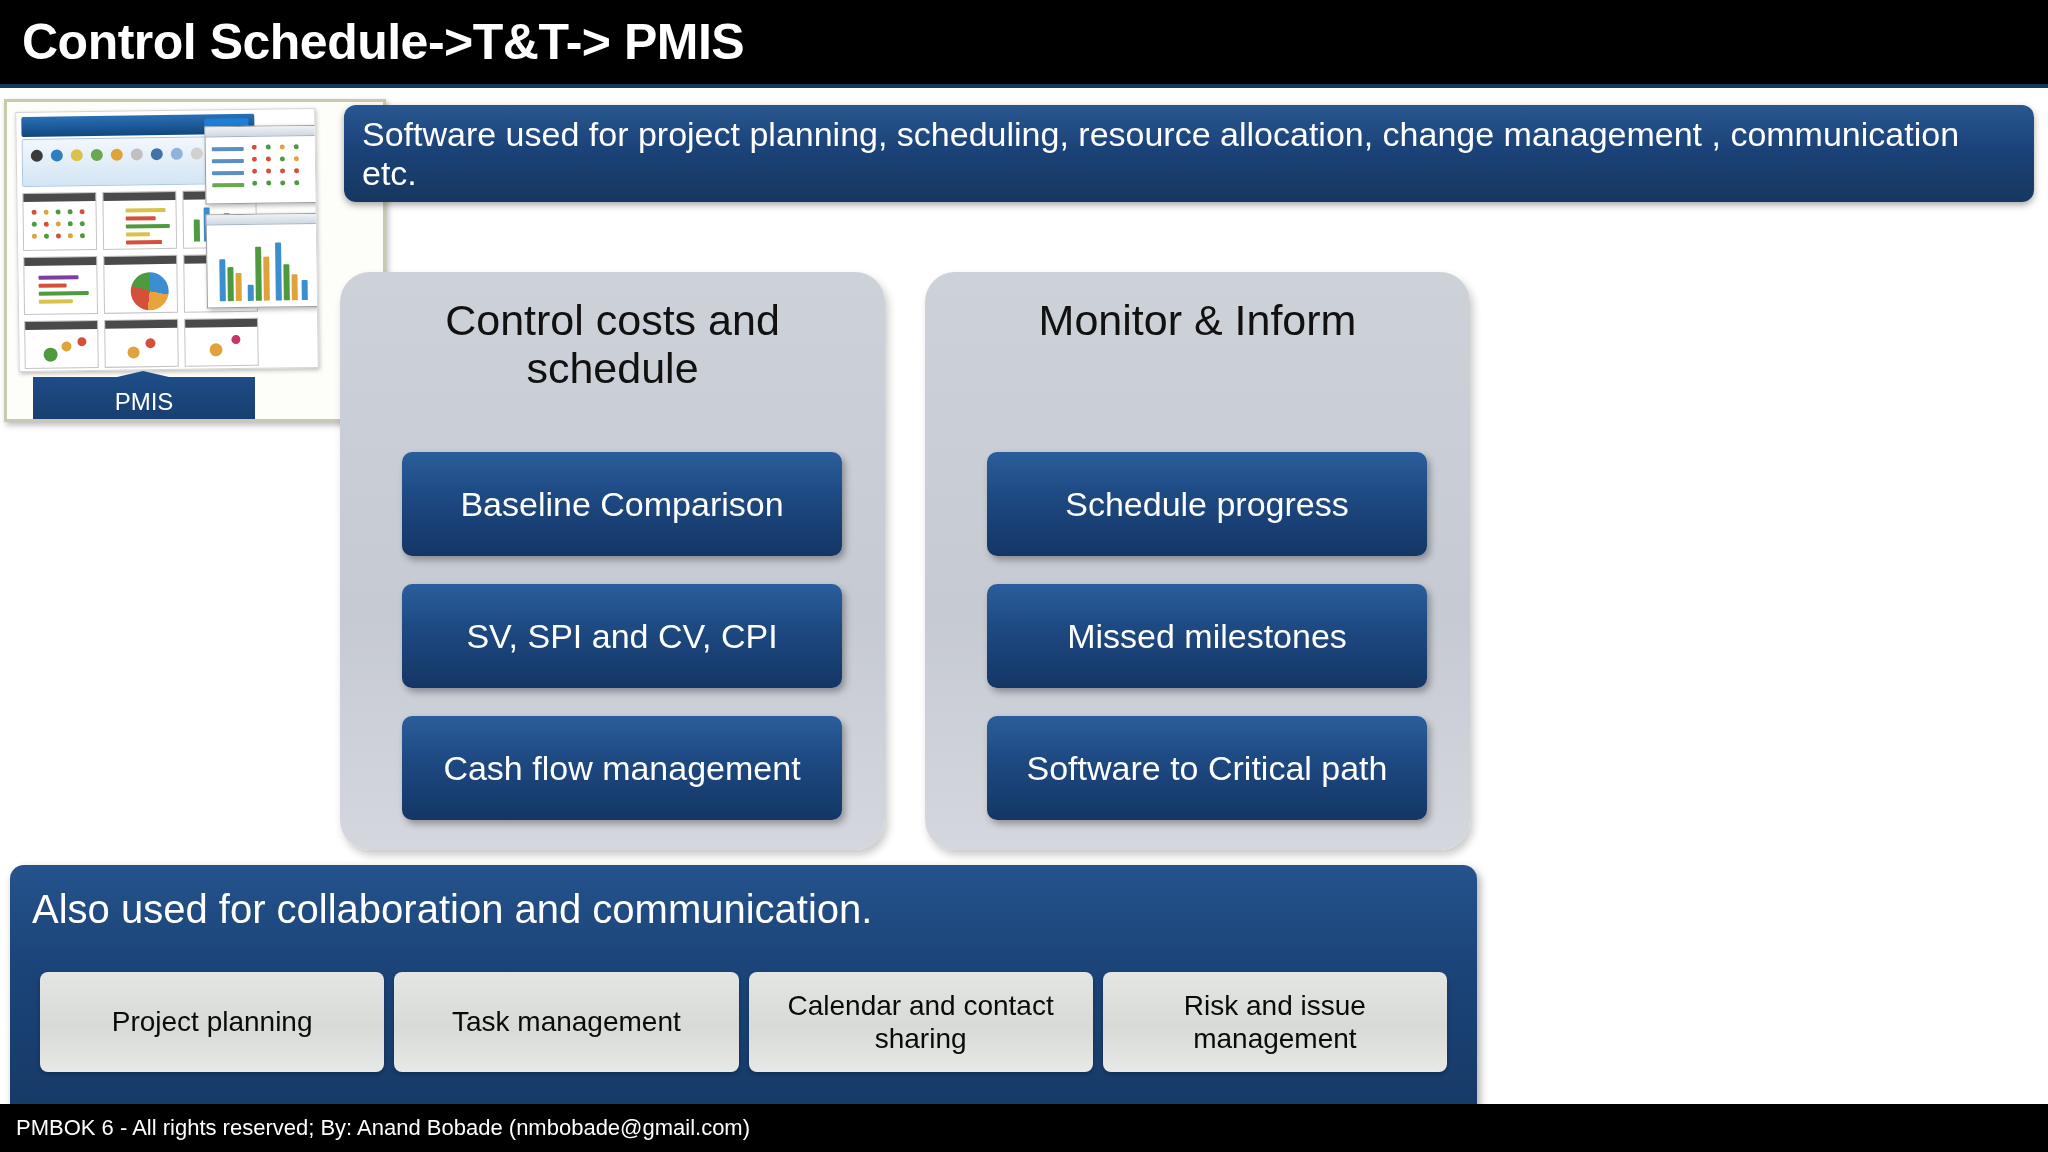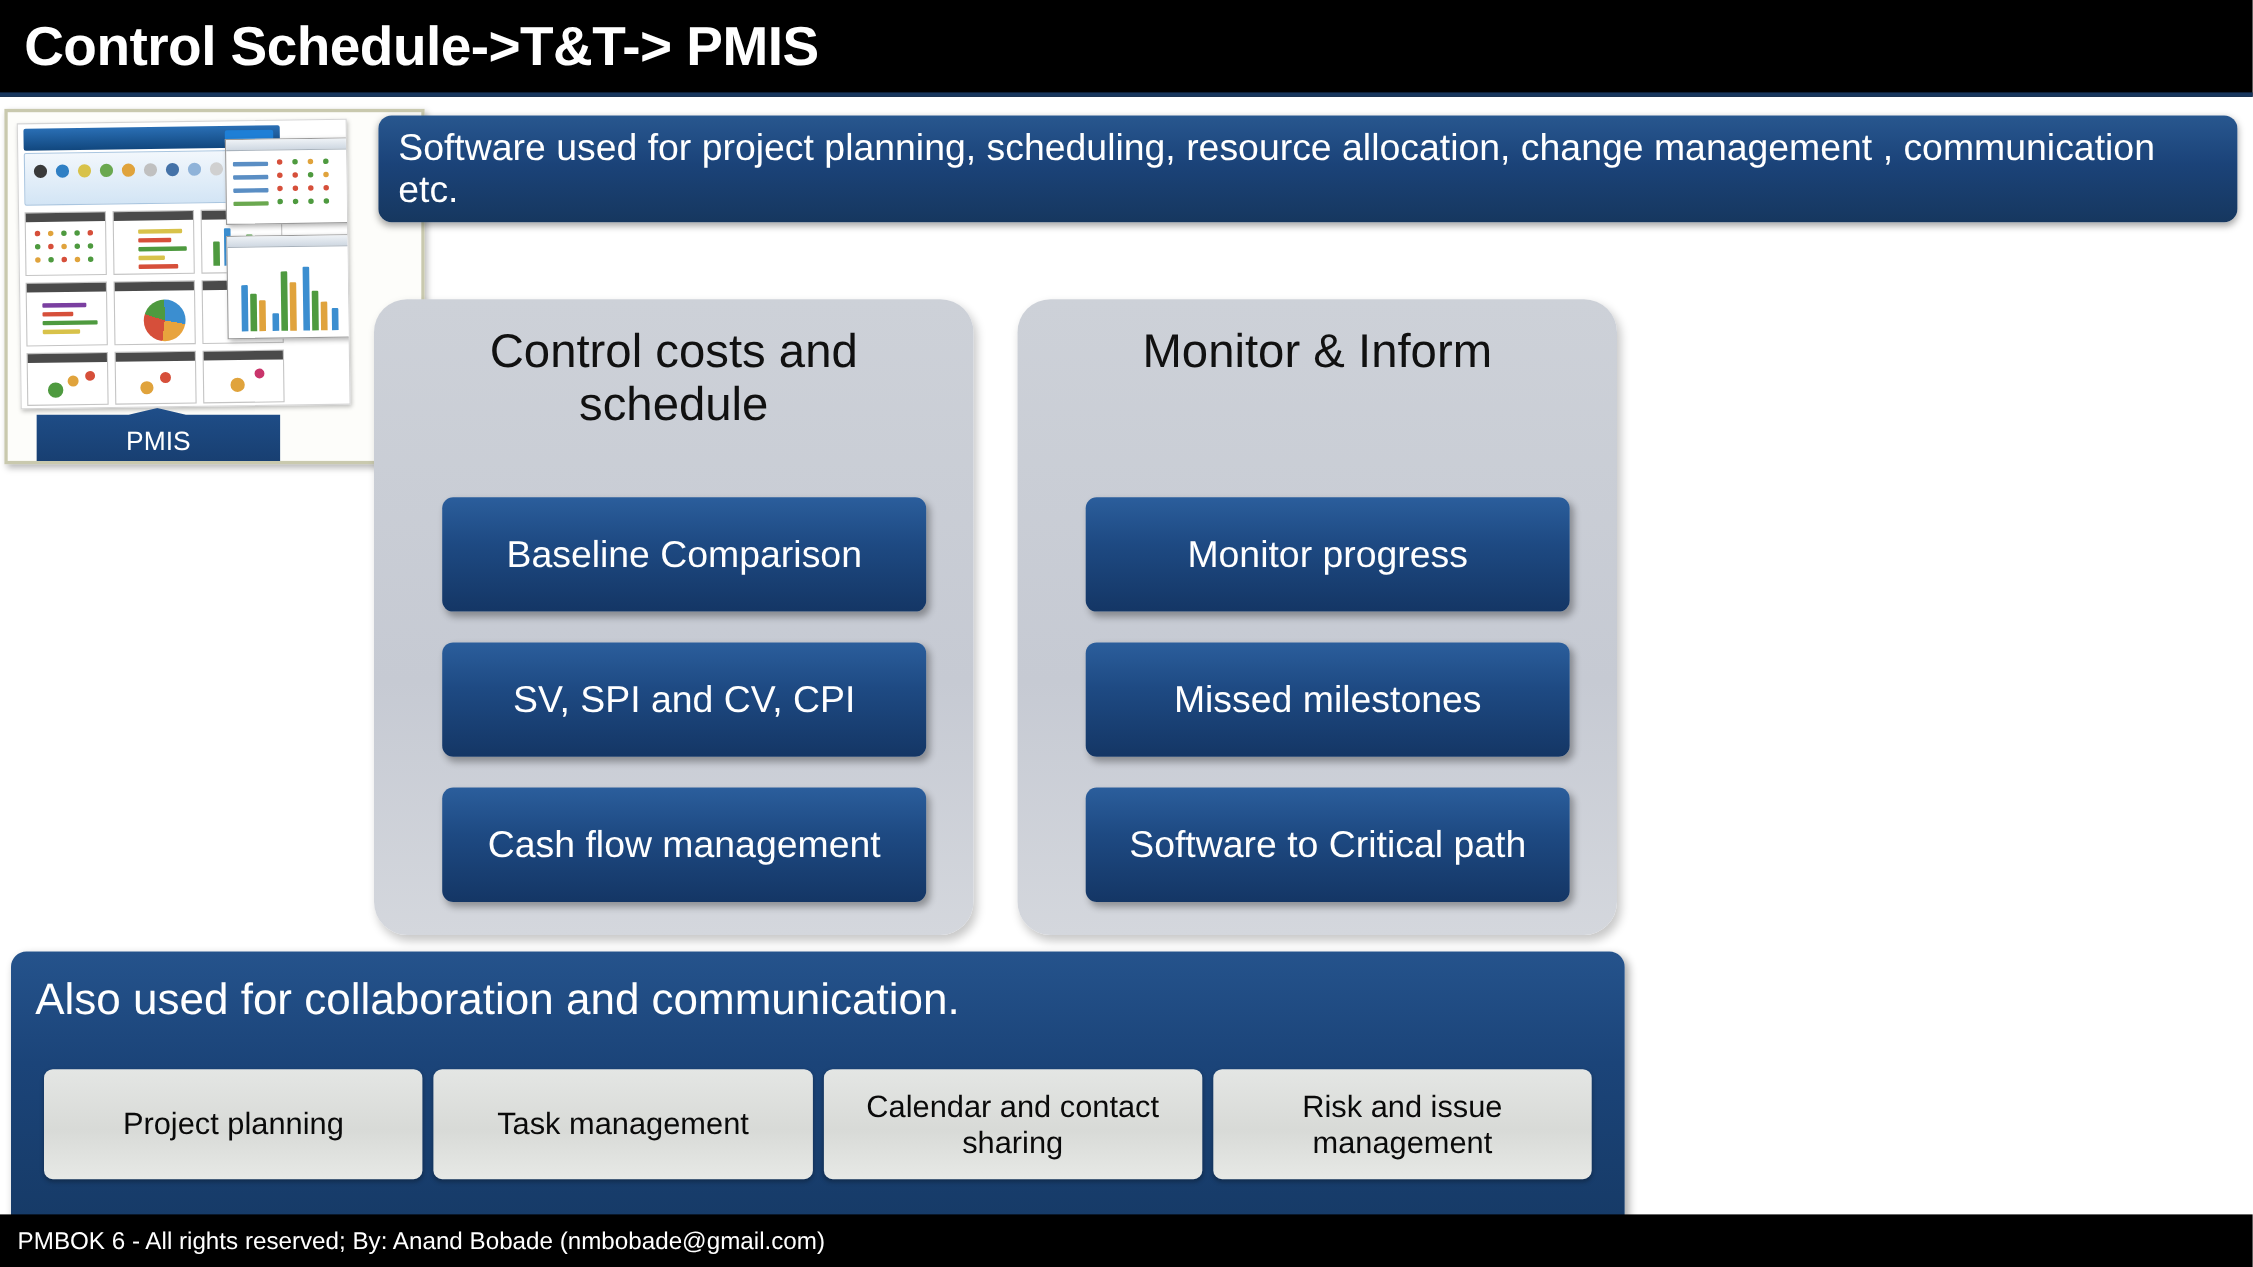--- a/index.html
+++ b/index.html
@@ -316,21 +316,21 @@
 
   <div class="card card-a">
     <div class="card-title">Control costs and schedule</div>
     <div class="pill pill-1">Baseline Comparison</div>
     <div class="pill pill-2">SV, SPI and CV, CPI</div>
     <div class="pill pill-3">Cash flow management</div>
   </div>
 
   <div class="card card-b">
     <div class="card-title">Monitor &amp; Inform</div>
-    <div class="pill pill-1">Monitor progress</div>
+    <div class="pill pill-1">Schedule progress</div>
     <div class="pill pill-2">Missed milestones</div>
     <div class="pill pill-3">Software to Critical path</div>
   </div>
 
   <div class="collab">
     <div class="collab-title">Also used for collaboration and communication.</div>
     <div class="collab-items">
       <div class="collab-chip">Project planning</div>
       <div class="collab-chip">Task management</div>
       <div class="collab-chip">Calendar and contact sharing</div>

